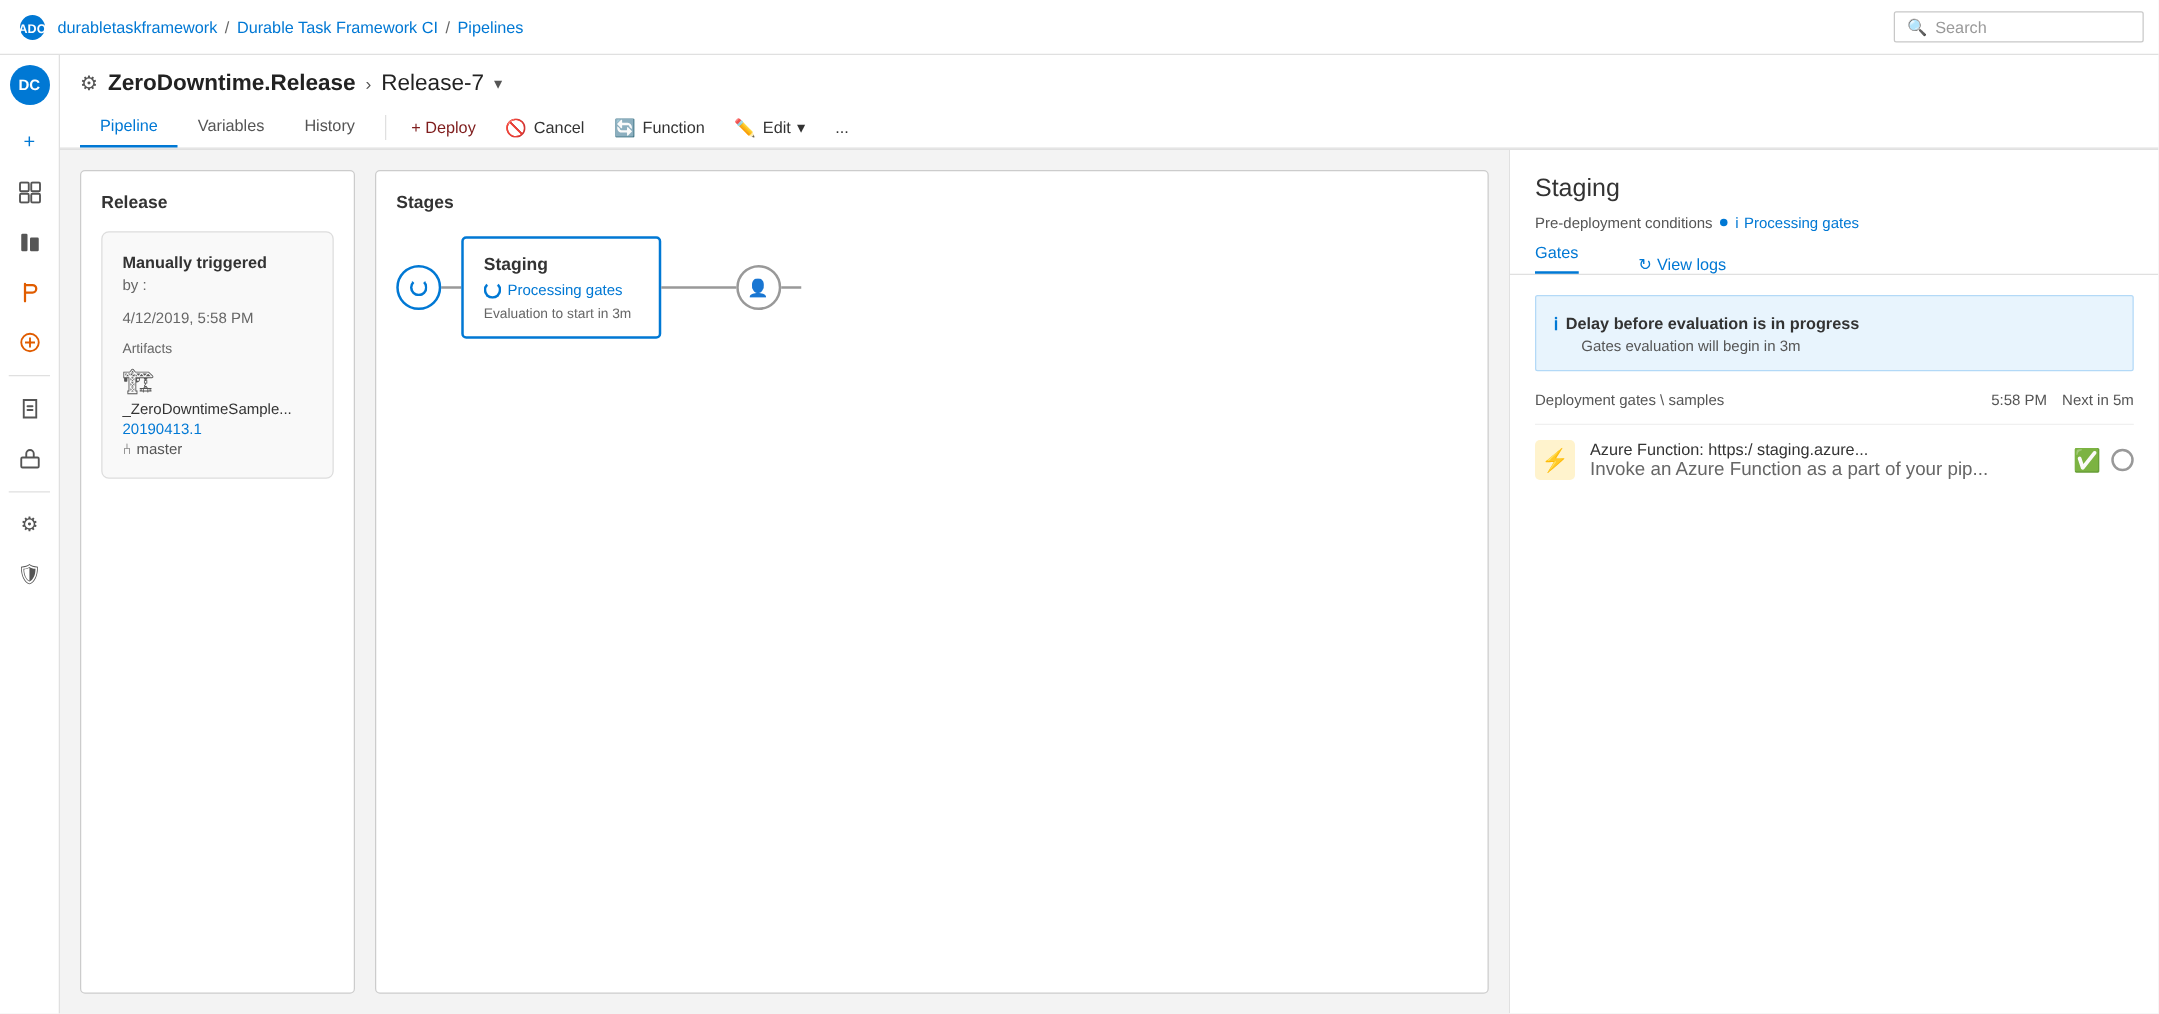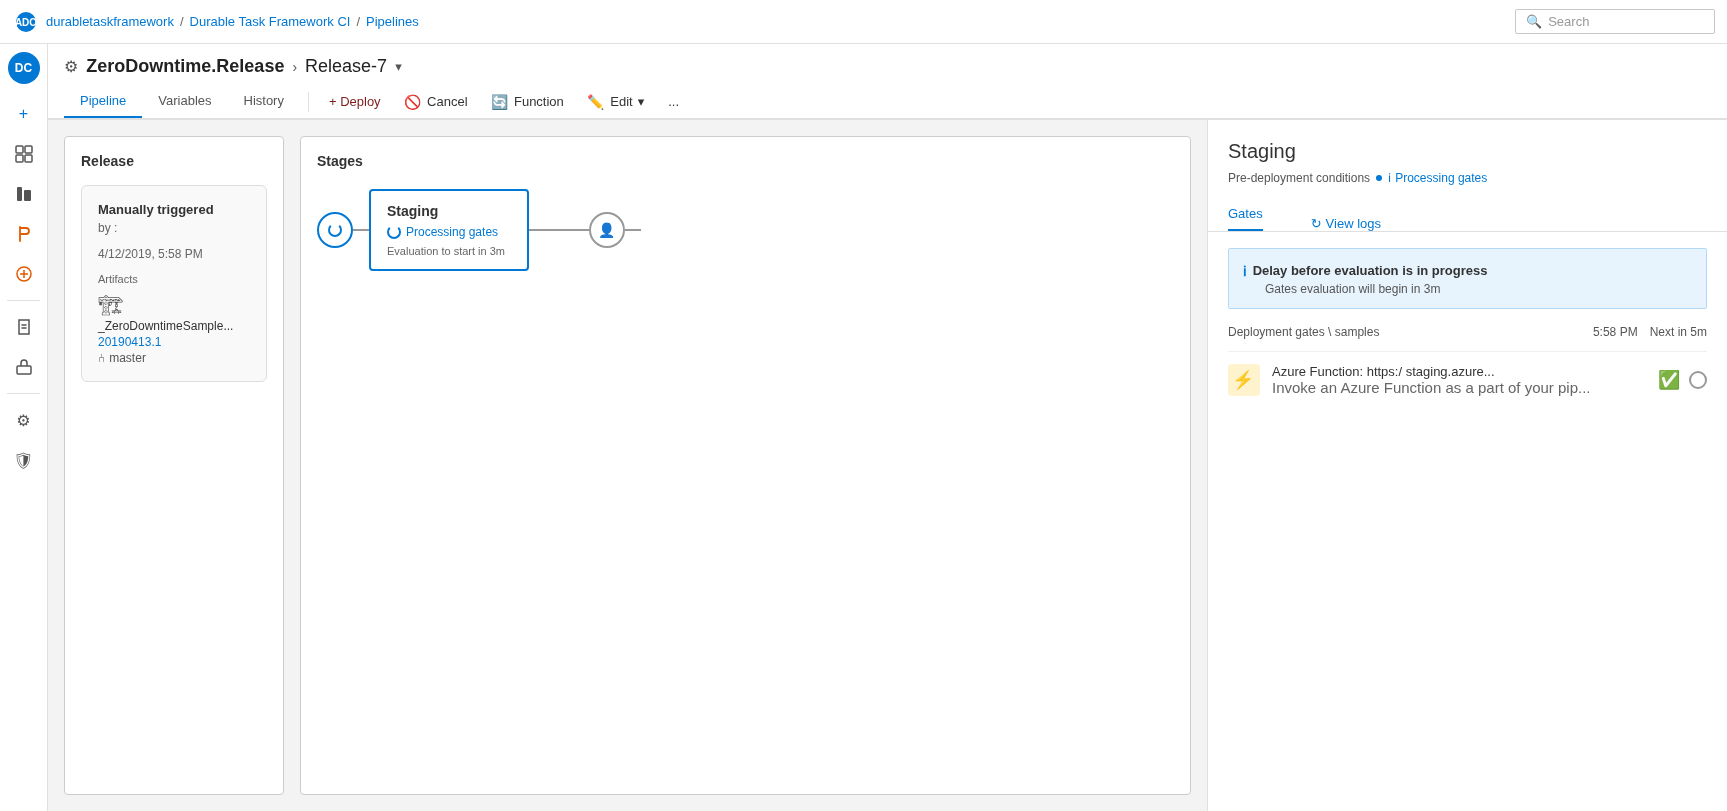--- a/index.html
+++ b/index.html
@@ -73,21 +73,21 @@
     .stage-status.notdeployed { color: #666; }
     .stage-eval { font-size: 11px; color: #666; }
     .spinner { width: 14px; height: 14px; border: 2px solid #0078d4; border-top-color: transparent; border-radius: 50%; animation: spin 1s linear infinite; display: inline-block; }
     @keyframes spin { to { transform: rotate(360deg); } }
     .circle-empty { width: 14px; height: 14px; border: 2px solid #999; border-radius: 50%; display: inline-block; }
 
     
     .right-panel { width: 520px; background: #fff; border-left: 1px solid #e0e0e0; flex-shrink: 0; display: flex; flex-direction: column; overflow: hidden; }
     .right-panel-header { padding: 20px 20px 0; flex-shrink: 0; }
     .right-panel-title { font-size: 20px; font-weight: 400; color: #333; margin-bottom: 6px; }
-    .right-panel-subtitle { font-size: 12px; color: #555; display: flex; align-items: center; gap: 6px; margin-bottom: 12px; }
+    .right-panel-subtitle { font-size: 12px; color: #555; display: flex; align-items: center; gap: 6px; }
     .right-panel-subtitle .dot { width: 6px; height: 6px; border-radius: 50%; background: #0078d4; display: inline-block; }
     .right-panel-subtitle .processing { color: #0078d4; display: flex; align-items: center; gap: 4px; }
     .right-panel-tabs { display: flex; align-items: flex-end; gap: 12px; border-bottom: 1px solid #e0e0e0; margin: 0 -20px; padding: 0 20px; }
     .right-tab { padding: 8px 0; margin-right: 20px; cursor: pointer; font-size: 13px; color: #555; border-bottom: 2px solid transparent; }
     .right-tab.active { color: #0078d4; border-bottom: 2px solid #0078d4; }
     .right-panel-body { flex: 1; overflow-y: auto; padding: 16px 20px; }
 
     
     .info-banner { background: #e8f4fd; border: 1px solid #b3d9f7; border-radius: 2px; padding: 12px 14px; margin-bottom: 16px; }
     .info-banner-title { font-size: 13px; font-weight: 600; color: #333; margin-bottom: 2px; display: flex; align-items: center; gap: 6px; }

